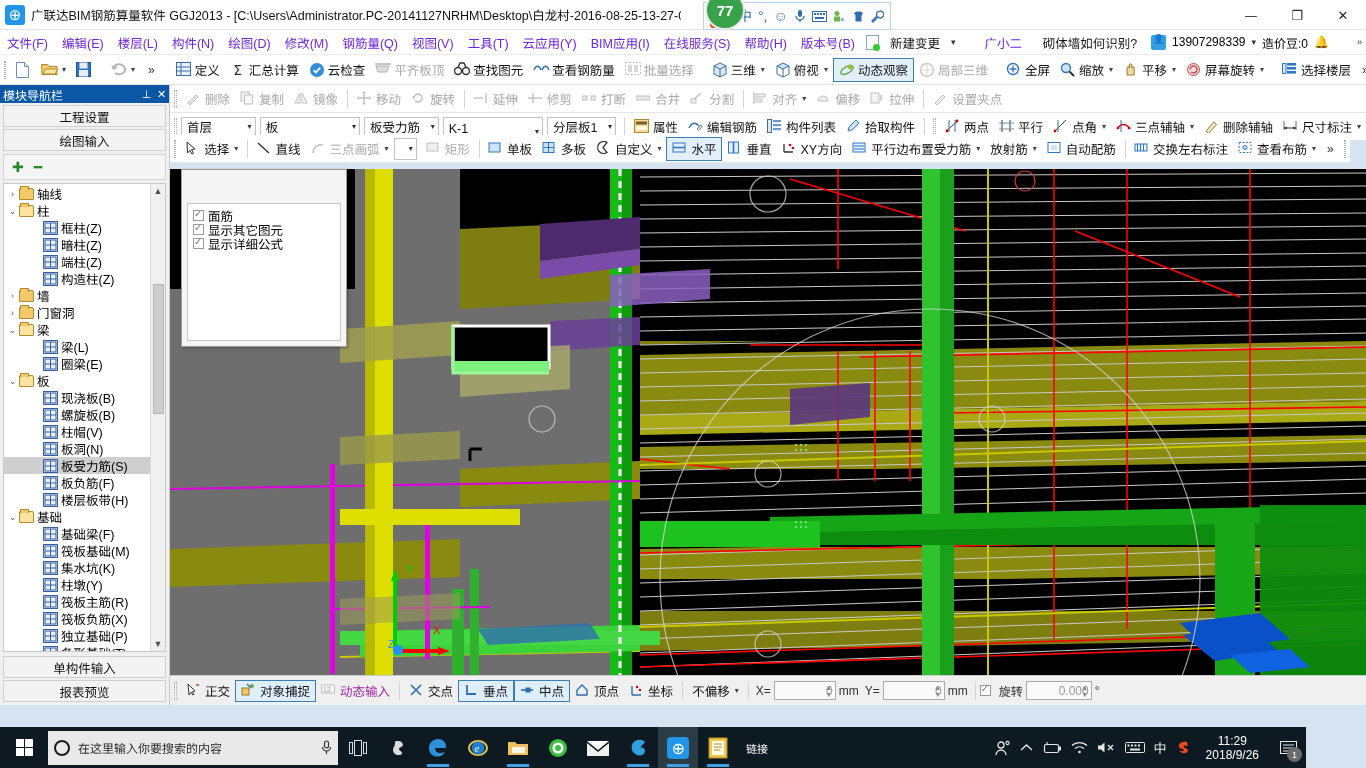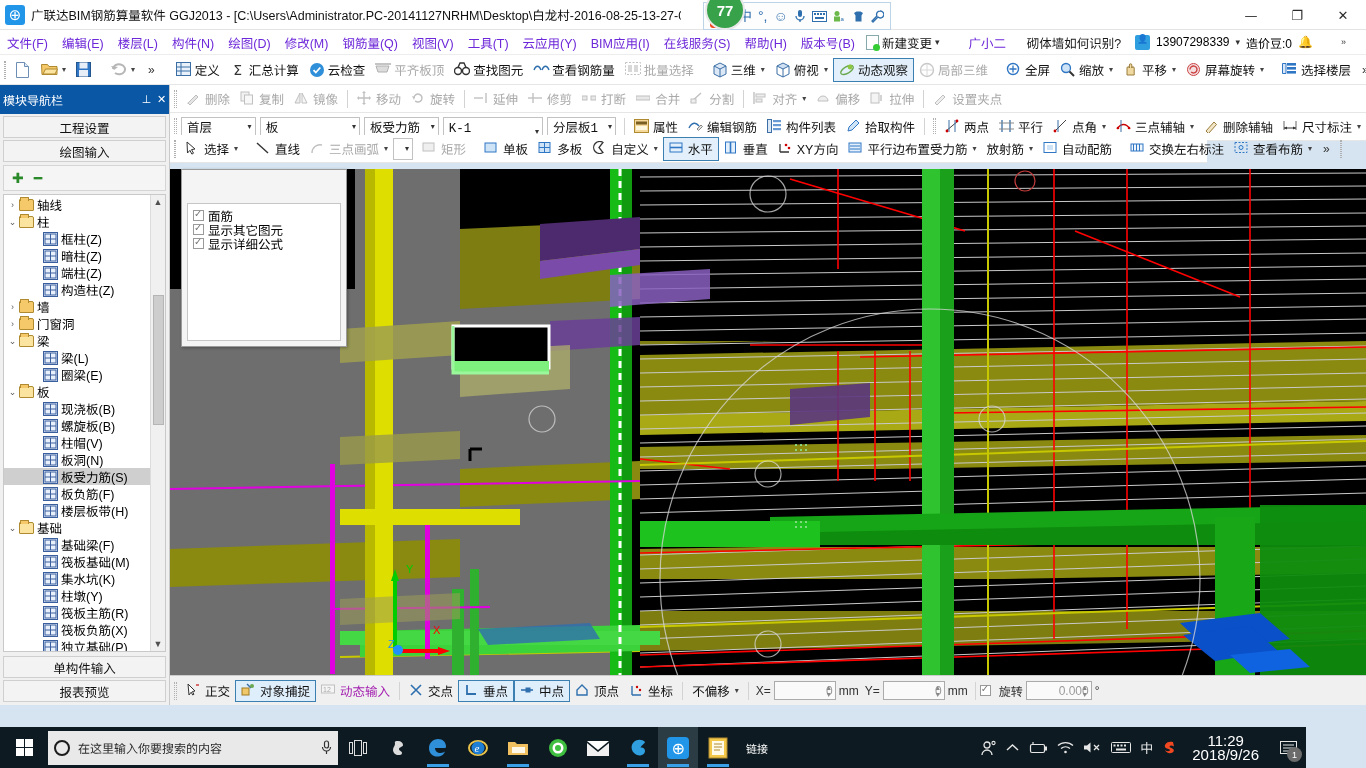--- a/index.html
+++ b/index.html
@@ -65,22 +65,22 @@
   }
 
   
   .menubar {
     position: absolute; top: 30px; left: 0; width: 1366px; height: 25px;
     background: #ffffff; display: flex; align-items: center;
     border-bottom: 1px solid #ededed;
   }
   .menu-item { padding: 3px 7px; font-size: 12.5px; color: #6d28d9; white-space: nowrap; }
   .menu-spacer { flex: 1; }
-  .menu-right { display: flex; align-items: center; gap: 6px; padding-right: 20px; }
-  .new-change { display: flex; align-items: center; gap: 3px; font-size: 12.5px; color: #111; }
+  .menu-right { display: flex; align-items: center; gap: 6px; padding-right: 4px; }
+  .new-change { display: flex; align-items: center; gap: 11px; font-size: 12.5px; color: #111; }
   .doc-ico {
     width: 13px; height: 15px; background: #fff; border: 1px solid #8aa; position: relative;
   }
   .doc-ico::after {
     content: ""; position: absolute; right: -2px; bottom: -2px;
     width: 7px; height: 7px; background: #3c3; border-radius: 50%;
   }
   .link-q { color: #19191a; font-size: 12.5px; }
   .user-ico {
     width: 15px; height: 15px; background: #2f9fe0; border-radius: 2px; position: relative;
@@ -94,49 +94,49 @@
 
   
   .toolbar {
     position: absolute; left: 0; width: 1366px;
     background: #ffffff; border-bottom: 1px solid #e6e6e6;
     display: flex; align-items: center; white-space: nowrap;
   }
   .tb1 { top: 55px; height: 30px; }
   .tb2 { top: 85px; height: 28px; left: 170px; width: 1196px; }
   .tb3 { top: 113px; height: 28px; left: 170px; width: 1196px; }
-  .tb4 { top: 135px; height: 28px; left: 170px; width: 1037px; align-items: center; }
+  .tb4 { top: 135px; height: 28px; left: 170px; width: 1180px; align-items: center; }
   .tbtn {
     display: inline-flex; align-items: center; gap: 3px;
     padding: 2px 5px; font-size: 12.5px; color: #111; height: 24px;
   }
   .tbtn.dis { color: #a9a9a9; }
   .tbtn.sel { border: 1px solid #3c7fb1; background: #e3f0fb; }
   .sep { width: 1px; height: 18px; background: #d3d3d3; margin: 0 4px; }
   .grip { width: 3px; height: 18px; border-left: 1px dotted #b0b0b0; border-right: 1px dotted #b0b0b0; margin: 0 4px; }
   .ico { width: 16px; height: 16px; display: inline-block; position: relative; flex: none; }
   .caret { font-size: 8px; color: #444; margin-left: 2px; }
   .chevmore { margin-left: auto; font-size: 12px; color: #333; padding: 0 6px; }
 
   .combo {
     border: 1px solid #c2c2c2; background: #fff; height: 20px;
     display: inline-flex; align-items: center; justify-content: space-between;
     padding: 0 3px 0 5px; font-size: 12.5px; color: #111; margin-right: 4px;
   }
-  .combo .cv { overflow: hidden; white-space: nowrap; font-family: Liberation Mono, monospace; }
+  .combo .cv { overflow: hidden; white-space: nowrap; }
   .combo .ca { font-size: 8px; color: #333; margin-left: 6px; }
 
   
   .leftpanel {
     position: absolute; left: 0; top: 85px; width: 170px; height: 620px;
     background: #f0f0f0; border-right: 1px solid #c9c9c9;
     display: flex; flex-direction: column;
   }
   .lp-head {
-    height: 29px; background: #0a57a6; color: #fff; font-size: 12px;
+    height: 18px; background: #0a57a6; color: #fff; font-size: 12px;
     display: flex; align-items: center; padding-left: 3px;
   }
   .lp-head .t { flex: 1; }
   .lp-head .b { width: 15px; text-align: center; font-size: 11px; }
   .lp-btn {
     height: 22px; background: #f3f3f3; border: 1px solid #cfcfcf; margin: 2px 3px 0 3px;
     display: flex; align-items: center; justify-content: center; font-size: 12.5px; color: #111;
   }
   .lp-tools {
     height: 26px; margin: 3px 3px 0 3px; background: #f5f5f5; border: 1px solid #d5d5d5;
@@ -268,21 +268,21 @@
   .mic { font-size: 13px; color: #333; }
   .tb-ico {
     width: 40px; height: 41px; display: flex; align-items: center; justify-content: center;
     position: relative;
   }
   .tb-ico.active { background: #2c3c45; }
   .tb-ico .run { position: absolute; bottom: 1px; left: 9px; width: 22px; height: 3px; background: #39a0e8; }
   .tray { margin-left: auto; display: flex; align-items: center; gap: 9px; padding-right: 4px; }
   .tray-item { font-size: 13px; color: #e6e6e6; }
   .clock {
-    font-size: 15px; color: #fff; line-height: 14px; text-align: center; padding: 0 6px;
+    font-size: 12px; color: #fff; line-height: 14px; text-align: center; padding: 0 6px;
   }
   .action-center {
     width: 28px; height: 41px; display: flex; align-items: center; justify-content: center;
     position: relative; color: #fff; font-size: 14px;
   }
   .ac-badge {
     position: absolute; right: 0px; bottom: 6px; width: 15px; height: 15px; border-radius: 50%;
     background: #6b6b6b; color: #fff; font-size: 9px;
     display: flex; align-items: center; justify-content: center;
   }

